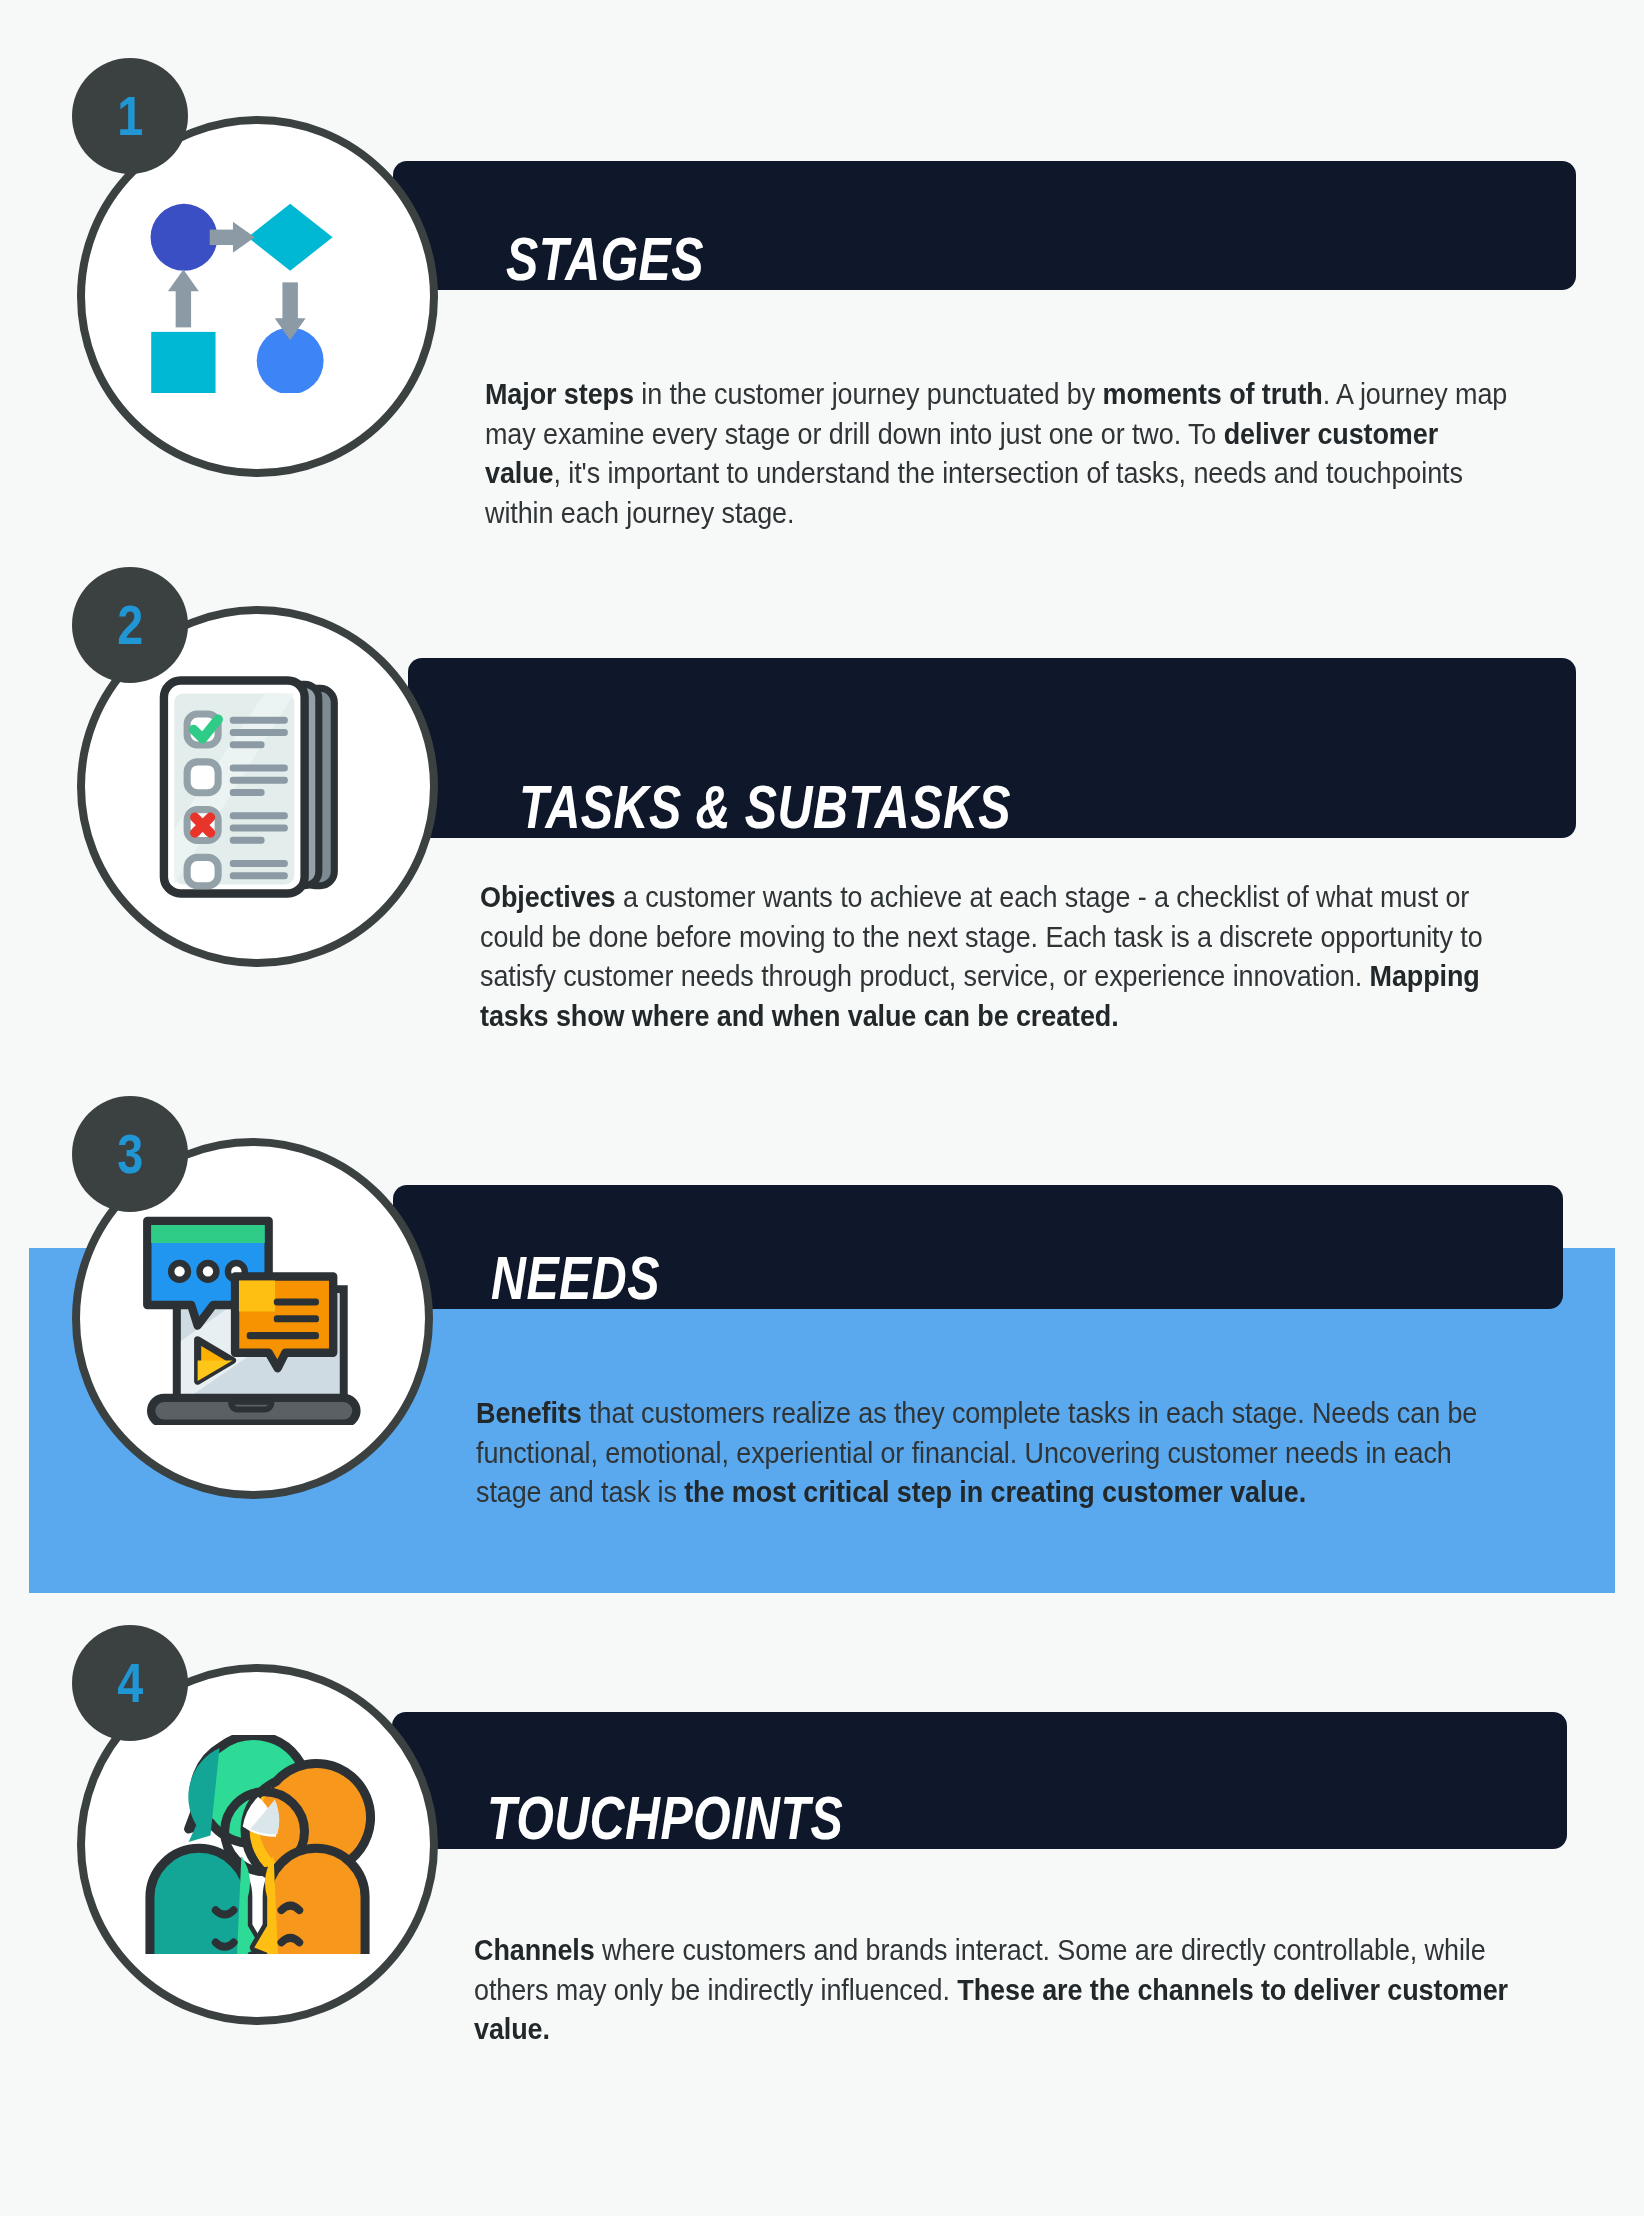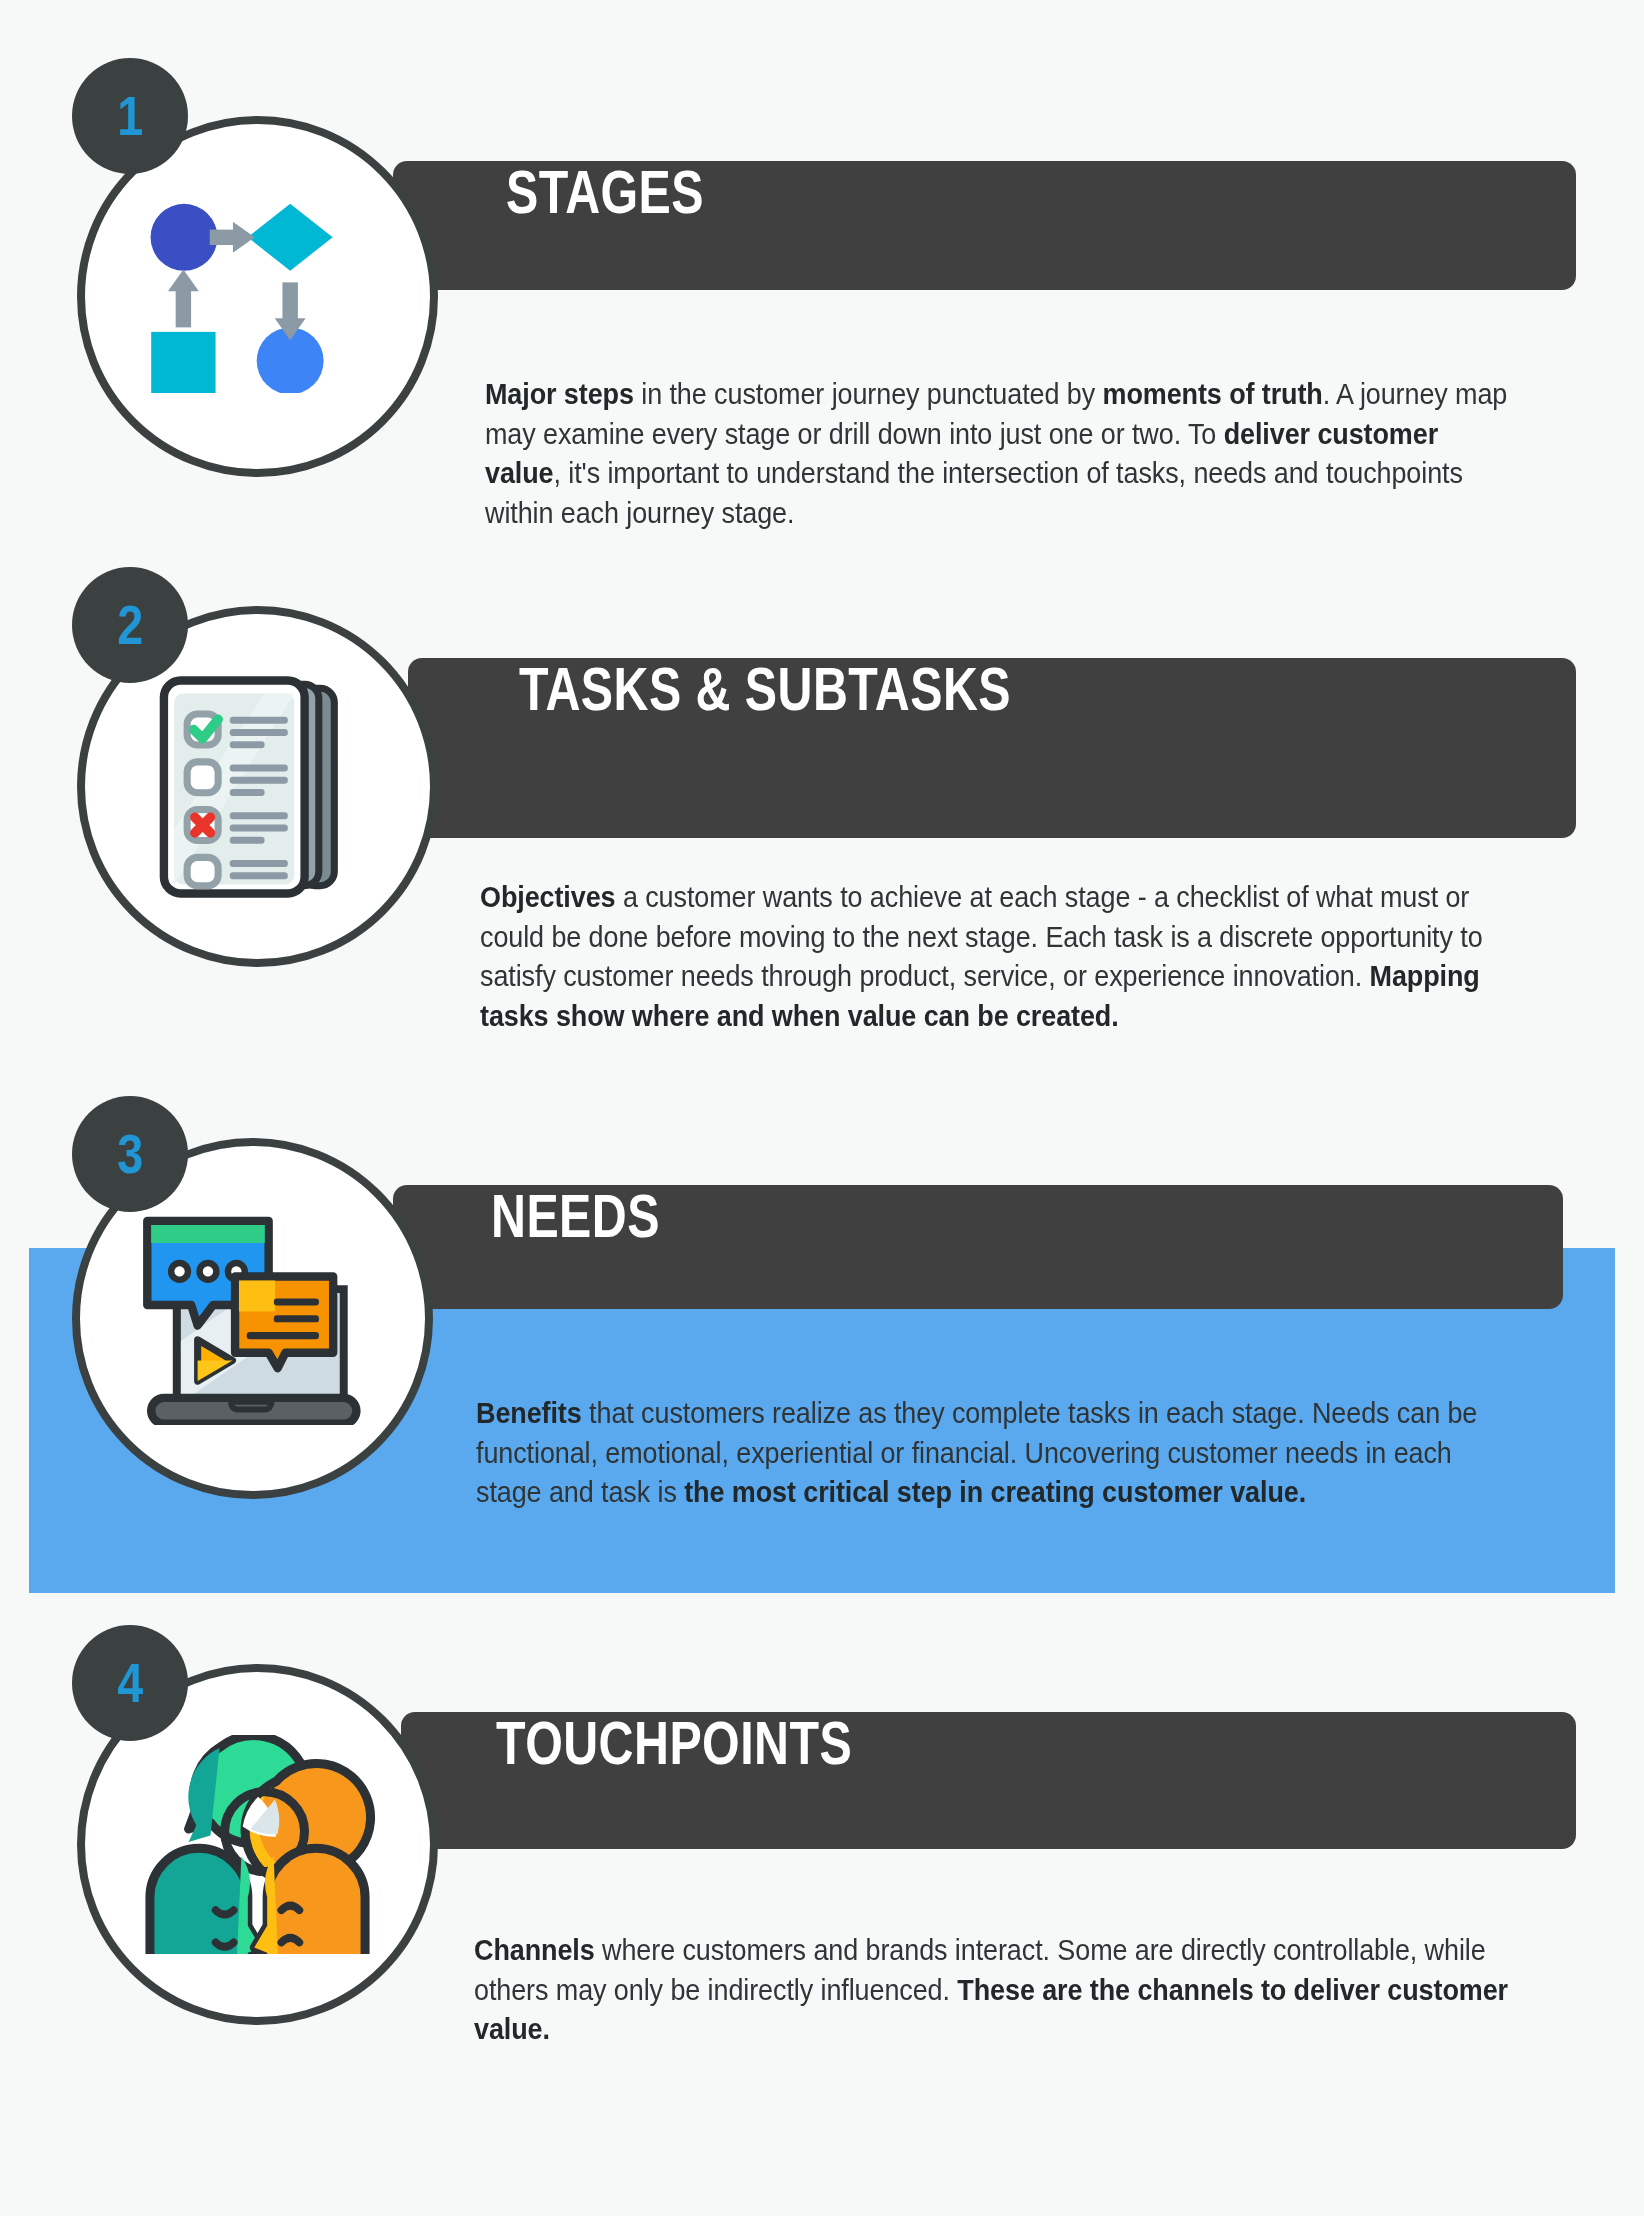--- a/index.html
+++ b/index.html
@@ -17,24 +17,25 @@
     left: 29px; width: 1586px;
     background: #5aa9ef;
   }
 
   
   .section { position: absolute; left: 0; width: 1644px; }
 
   
   .banner {
     position: absolute;
-    background: #404040;
+    background: #0f172a;
     border-radius: 14px;
     display: flex;
-    align-items: flex-start;
+    align-items: flex-end;
+    font-style: italic;
   }
   .banner-title {
     color: #ffffff;
     font-weight: 700;
     letter-spacing: 0.6px;
     font-size: 62px;
     line-height: 1;
     transform: scaleX(0.78);
     transform-origin: left center;
     white-space: nowrap;
@@ -228,21 +229,21 @@
 
     <div class="badge" style="left:72px; top:1096px;">
       <span>3</span>
     </div>
 
     <p class="body-text" style="left:476px; top:1394px; width:1112px;"><b>Benefits</b><span> that customers realize as they complete tasks in each stage. Needs can be functional, emotional, experiential or financial.  Uncovering customer needs in each stage and task is </span><b>the most critical step in creating customer value.</b></p>
   </div>
 
   <div class="section">
 
-    <div class="banner" style="left:401px; top:1712px; width:1175px; height:137px; padding-left:95px;">
+    <div class="banner" style="left:392px; top:1712px; width:1175px; height:137px; padding-left:95px;">
       <div class="banner-title">TOUCHPOINTS</div>
     </div>
 
     <div class="circle" style="left:77px; top:1664px; width:361px; height:361px;">
       <div class="circle-inner">
         <span>
           <svg width="239" height="219" viewBox="0 0 370 340">
 
             <path d="M128 18 a84 84 0 1 1 -16 118 l-34 10 l12 -32 a84 84 0 0 1 38 -96 z" fill="#2ddb96" stroke="#2b3134" stroke-width="14" stroke-linejoin="round"></path>
             <path d="M126 20 a84 84 0 0 0 -36 120 l-12 26 l34 -10 Z" fill="#13a696"></path>

